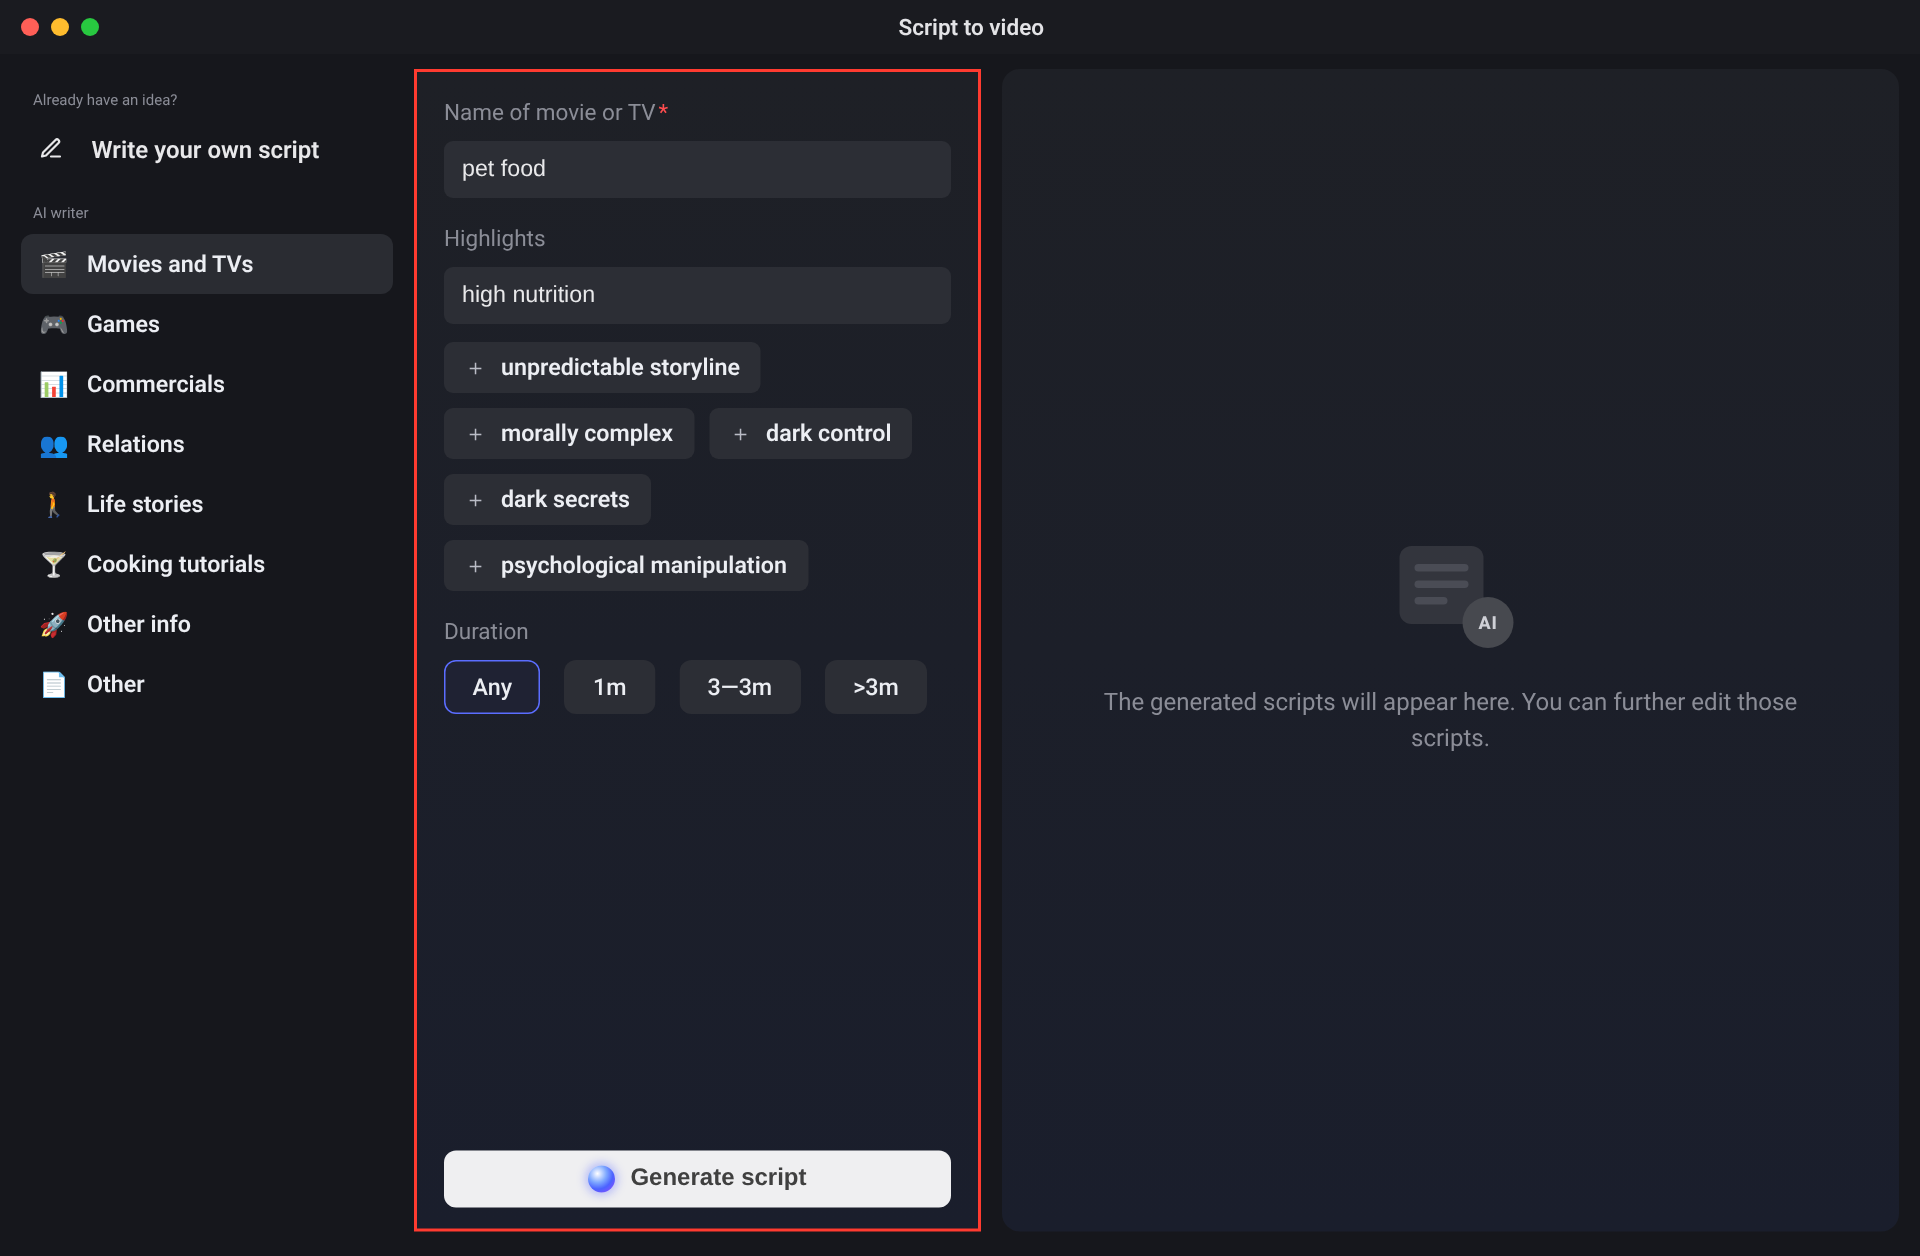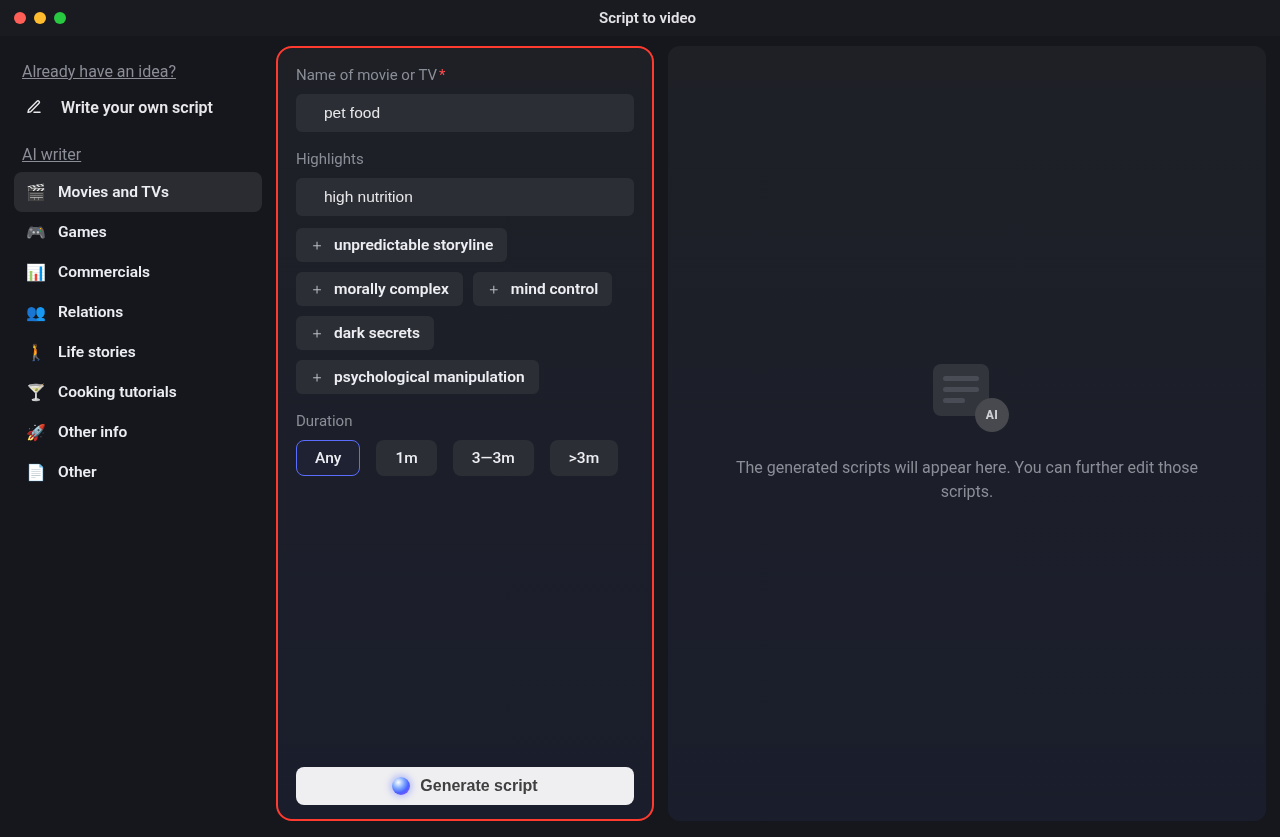--- a/index.html
+++ b/index.html
@@ -27,50 +27,50 @@
   .title {
     position: absolute; left: 15px; right: 0; text-align: center;
     font-size: 15px; font-weight: 600; color: #e3e3e6; pointer-events: none;
   }
   .content { flex: 1; display: flex; padding: 10px 14px 16px 14px; gap: 14px; }
   .sidebar {
     width: 248px; flex: none;
     padding-top: 10px;
   }
   .sidebar-section-label {
-    color: #8b8d97; font-size: 16px; padding: 6px 8px 8px 8px; text-decoration: underline;
+    color: #8b8d97; font-size: 10px; padding: 6px 8px 8px 8px;
   }
   .write-own {
     display: flex; align-items: center; gap: 17px;
     padding: 8px 10px; font-size: 16px; font-weight: 600;
     cursor: pointer; border-radius: 8px;
   }
   .sidebar-item {
     display: flex; align-items: center; gap: 12px;
     padding: 10px 12px; font-size: 15.5px; font-weight: 600;
     cursor: pointer; border-radius: 8px; color: #eceef3;
   }
   .sidebar-item.active { background: #2a2c32; }
   .icon-slot {
     width: 20px; height: 20px; display: flex; align-items: center; justify-content: center;
     font-size: 16px;
   }
   .middle-panel {
     width: 378px; flex: none;
     border: 2px solid #ff3b30;
-    border-radius: 16px;
+    border-radius: 0;
     background: linear-gradient(180deg, #1e2026 0%, #1a1e2c 100%);
     padding: 18px 18px 14px 18px;
     display: flex; flex-direction: column;
   }
   .field-label { color: #8b8d97; font-size: 15px; margin-bottom: 10px; }
   .req { color: #ff4d4f; margin-left: 2px; }
   .text-input {
     width: 100%; background: #2c2e35; border: none; outline: none;
-    color: #e8e8ea; font-size: 15.5px; padding: 10px 28px; border-radius: 6px;
+    color: #e8e8ea; font-size: 15.5px; padding: 10px 12px; border-radius: 6px;
   }
   .spacing { height: 18px; }
   .chips { display: flex; flex-wrap: wrap; gap: 10px; }
   .chip {
     display: inline-flex; align-items: center; gap: 10px;
     background: #2c2e35; border-radius: 6px; padding: 8px 14px;
     font-size: 15.5px; font-weight: 600; color: #eceef3; cursor: pointer;
   }
   .plus-icon {
     width: 14px; height: 14px; display: inline-flex; align-items: center; justify-content: center;
@@ -199,21 +199,21 @@
           <div class="chip">
             <span class="plus-icon">＋</span>
             <span>unpredictable storyline</span>
           </div>
           <div class="chip">
             <span class="plus-icon">＋</span>
             <span>morally complex</span>
           </div>
           <div class="chip">
             <span class="plus-icon">＋</span>
-            <span>mind control</span>
+            <span>dark control</span>
           </div>
           <div class="chip">
             <span class="plus-icon">＋</span>
             <span>dark secrets</span>
           </div>
           <div class="chip">
             <span class="plus-icon">＋</span>
             <span>psychological manipulation</span>
           </div>
         </div>

